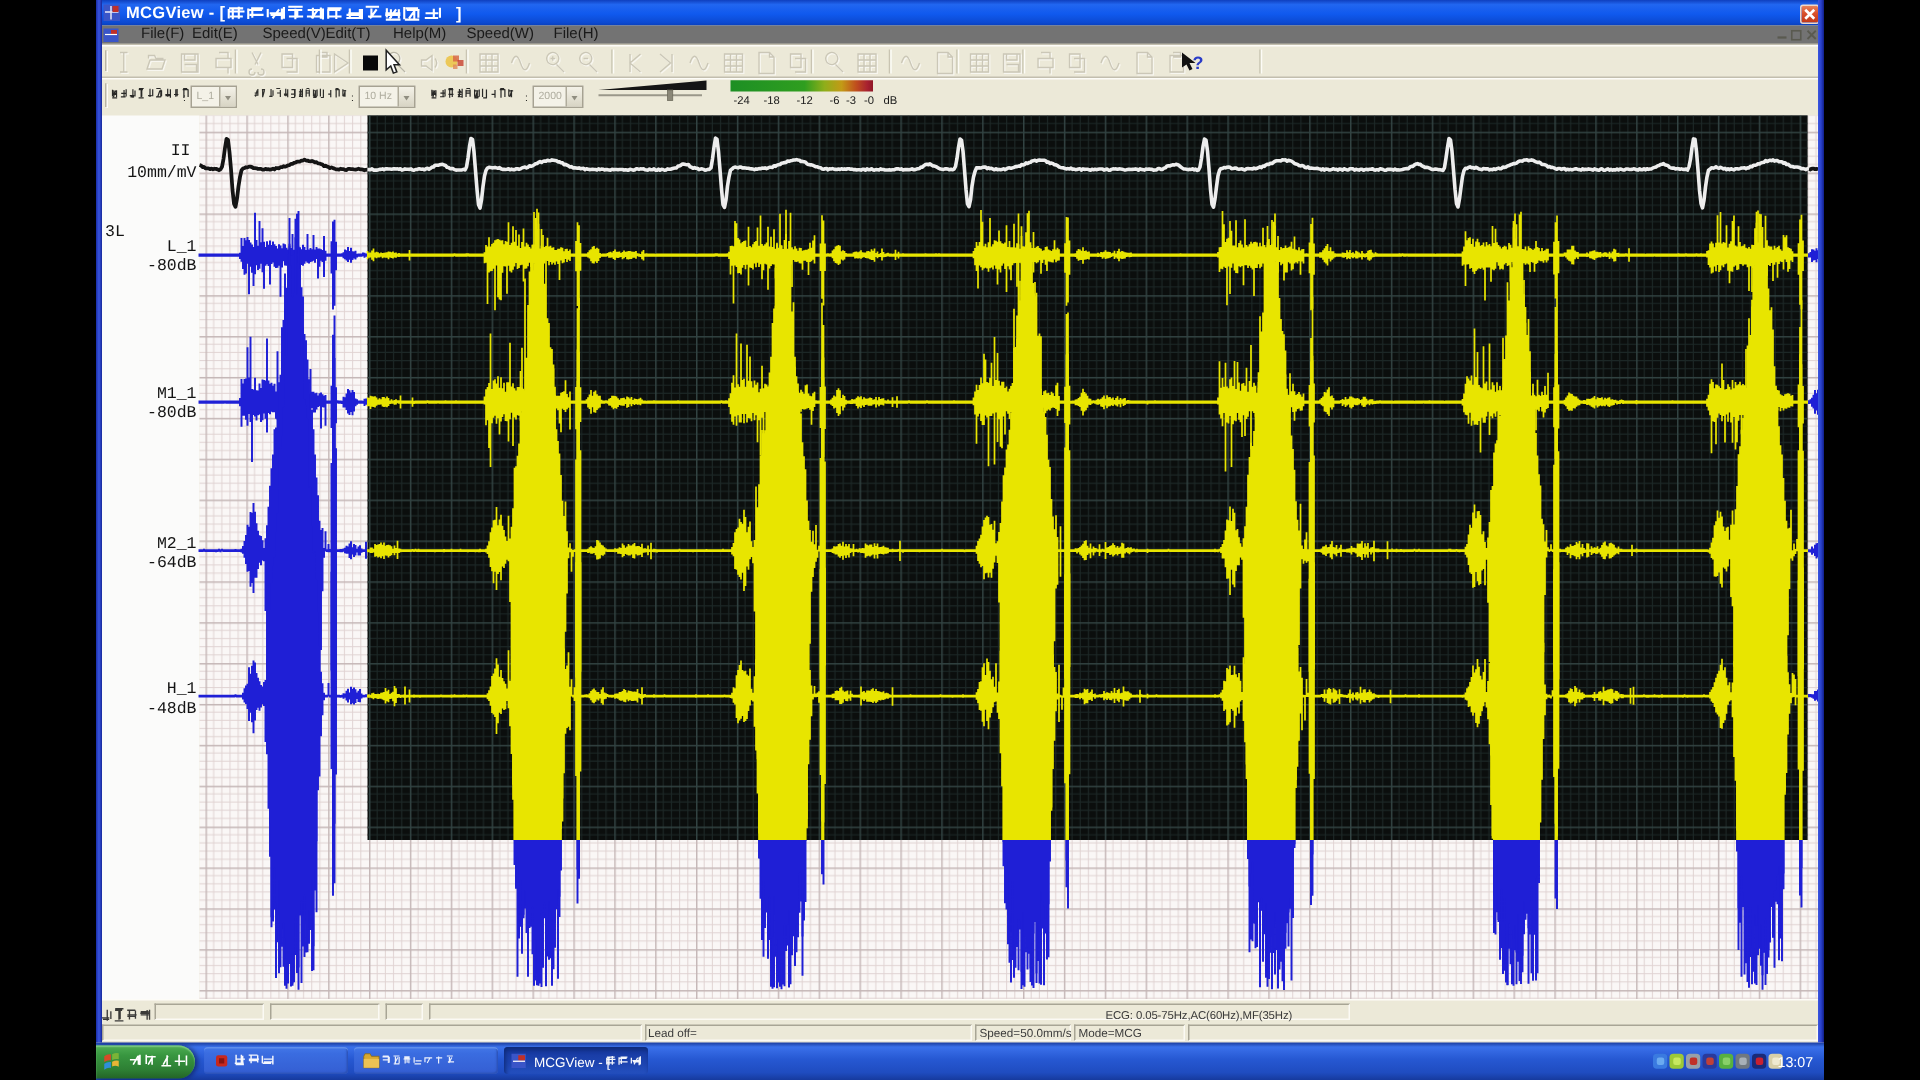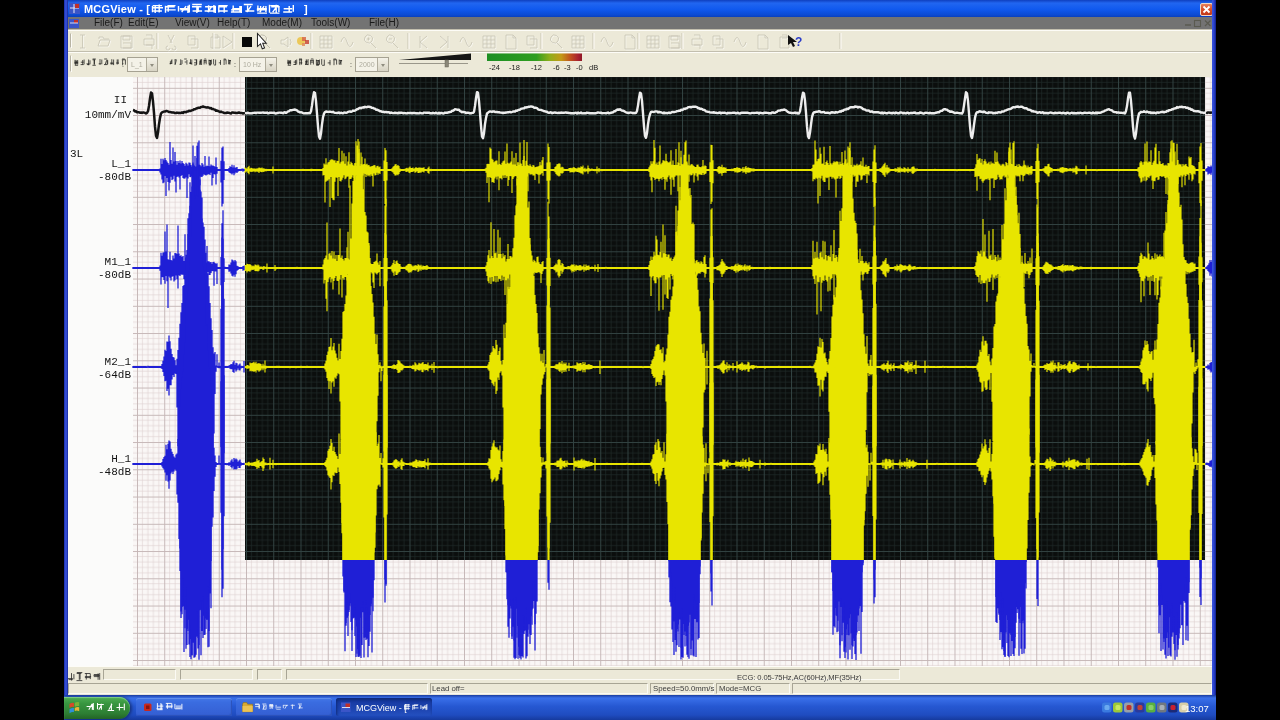--- a/index.html
+++ b/index.html
@@ -25,24 +25,24 @@
 .bar{position:absolute}
 </style></head><body>
 <div id="win"></div>
 <div id="title">
     <div class="t">MCGView - [</div>
     <div id="closebtn"></div>
   </div>
 <div id="menubar">
     <span style="left:30px">File(F)</span>
     <span style="left:64px">Edit(E)</span>
-    <span style="left:111px">View(V)</span>
-    <span style="left:153px">Help(T)</span>
-    <span style="left:198px">Mode(M)</span>
-    <span style="left:247px">Tools(W)</span>
+    <span style="left:111px">Speed(V)</span>
+    <span style="left:153px">Edit(T)</span>
+    <span style="left:198px">Help(M)</span>
+    <span style="left:247px">Speed(W)</span>
     <span style="left:305px">File(H)</span>
   </div>
 <div id="tb1"></div>
 <div id="tb2"></div>
 <div class="combo" style="left:127px;top:57px;width:31px">
     <span class="val">L_1</span>
     <span class="btn"></span>
   </div>
 <div class="combo" style="left:239px;top:57px;width:38px">
     <span class="val">10 Hz</span>

